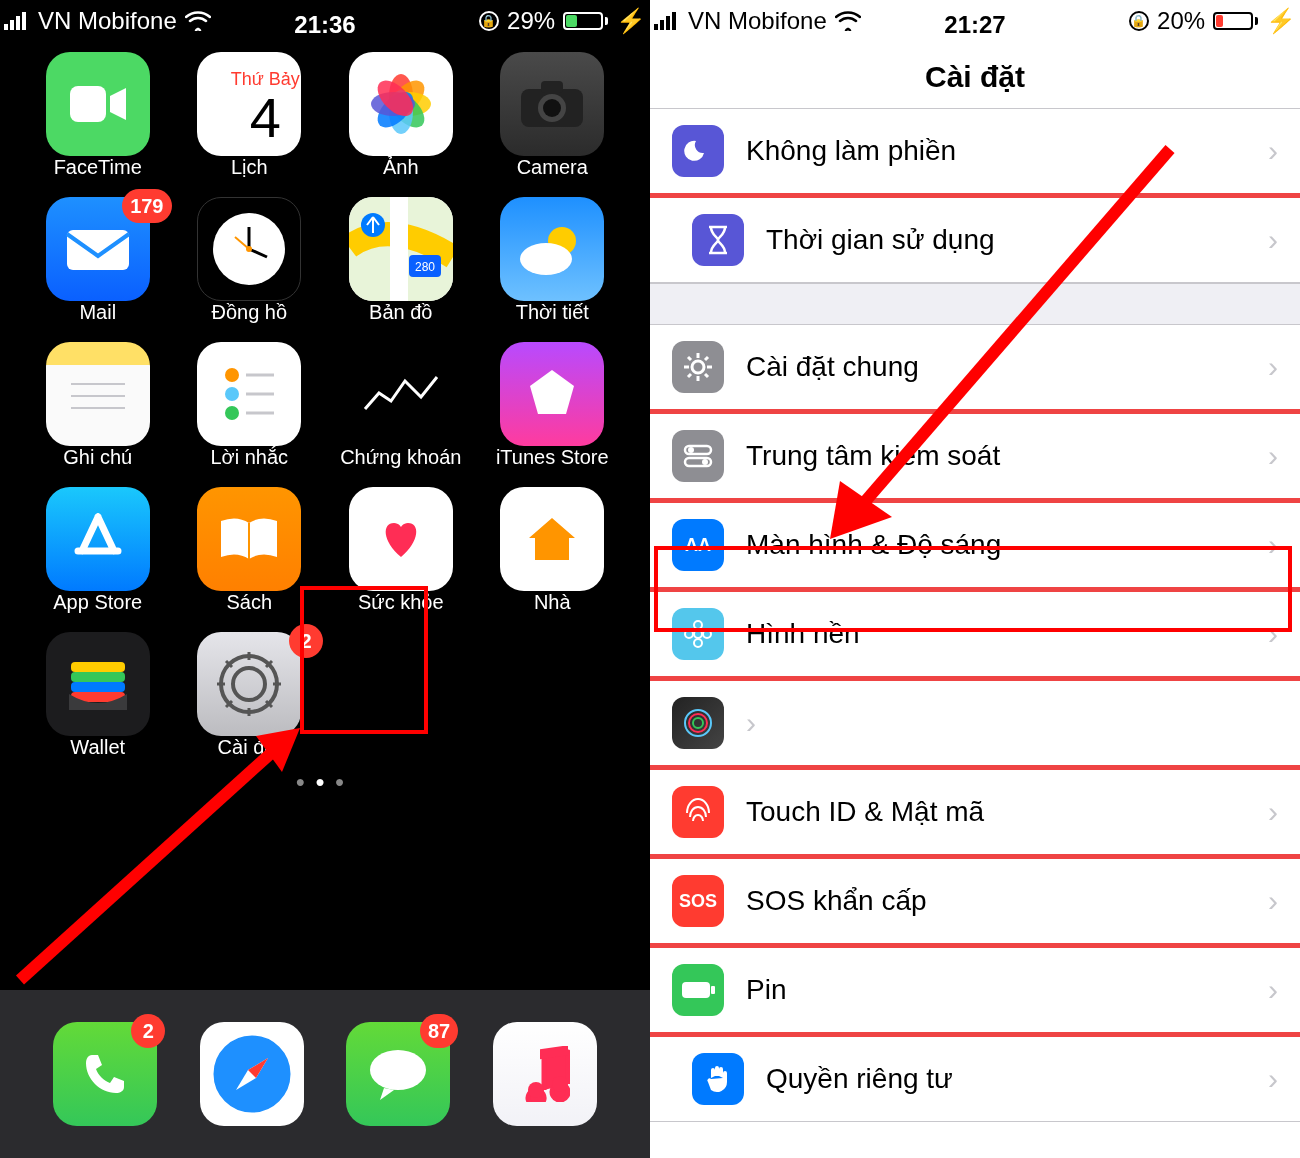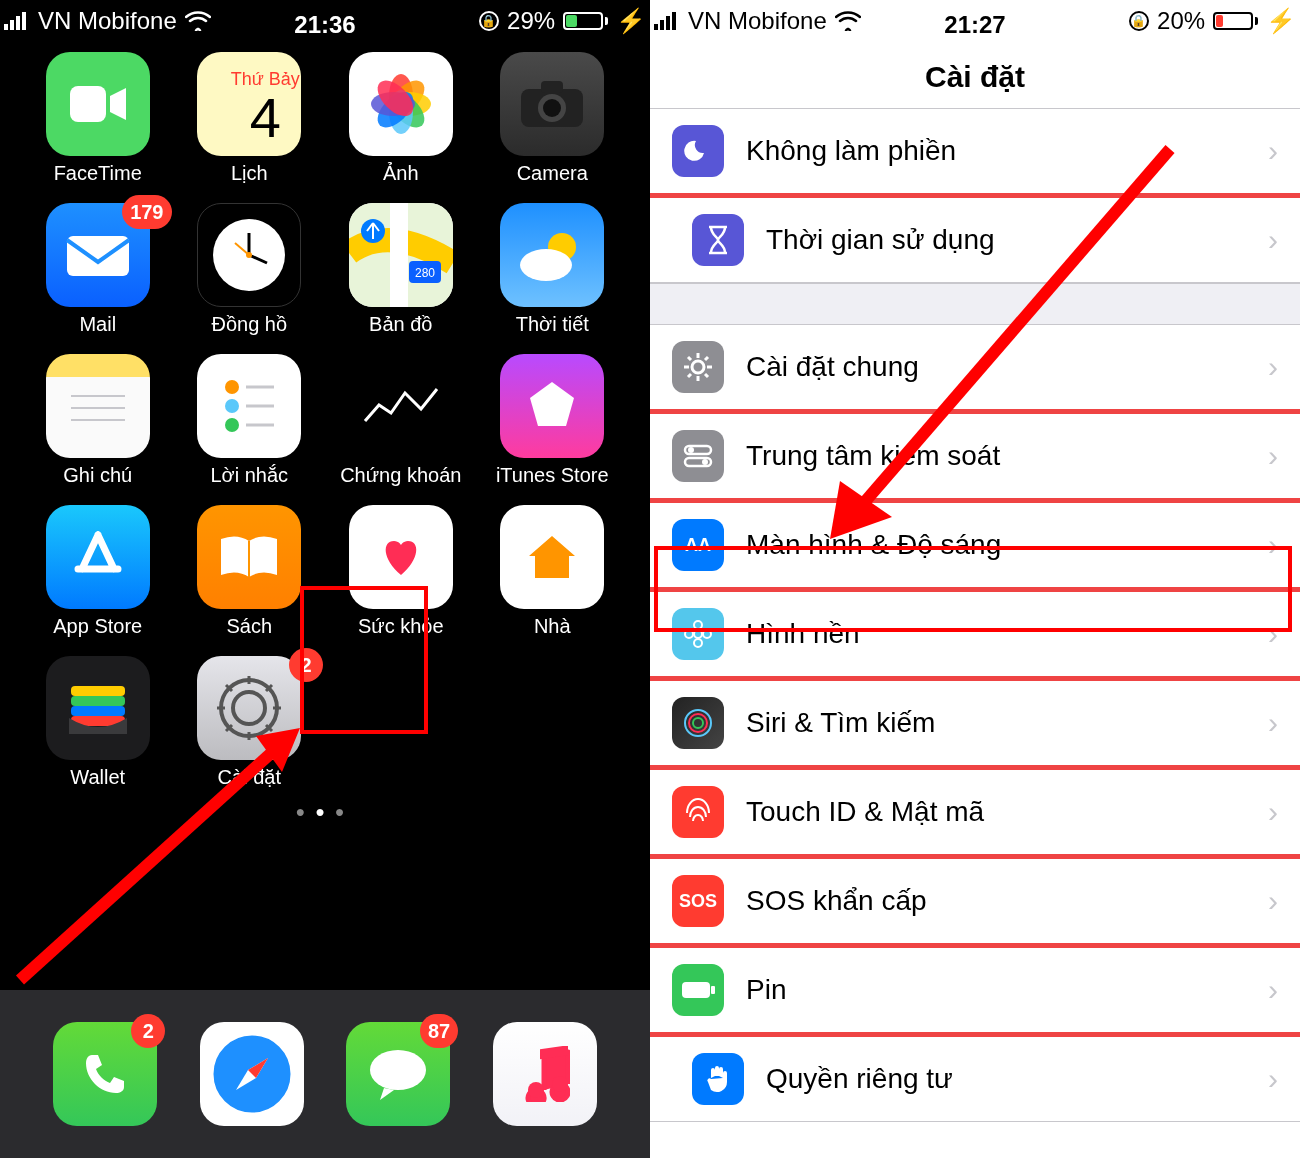--- a/index.html
+++ b/index.html
@@ -39,39 +39,39 @@
   .app {
     display: flex; flex-direction: column; align-items: center;
     position: relative;
   }
   .app-icon {
     width: 104px; height: 104px; border-radius: 24px;
     display: flex; align-items: center; justify-content: center;
     font-size: 46px; color: #fff; position: relative; overflow: hidden;
   }
   .app-label {
-    margin-top: 6px; font-size: 20px; color: #fff; text-align: center;
+    font-size: 20px; color: #fff; text-align: center;
     white-space: nowrap; font-weight: 400;
   }
   .badge {
     position: absolute; top: -8px; right: -8px;
     background: #ff3b30; color: #fff; border-radius: 22px;
     min-width: 34px; height: 34px; padding: 0 8px;
     display: flex; align-items: center; justify-content: center;
     font-size: 20px; font-weight: 600; z-index: 2;
   }
   .badge.wide { min-width: 48px; margin-left: 35px; }
   .highlight-box {
     position: absolute; border: 4px solid #ff0000; z-index: 3;
   }
   .arrow-svg { position: absolute; z-index: 4; pointer-events: none; }
 
   
   .ic-facetime { background: #4cd964; }
-  .ic-calendar { background: #fef9c3; color: #000; flex-direction: column; padding-left: 32px; }
+  .ic-calendar { background: #ffffff; color: #000; flex-direction: column; padding-left: 32px; }
   .ic-calendar .day-name { color: #ff3b30; font-size: 18px; font-weight: 500; margin-top: 6px;}
   .ic-calendar .day-num { color: #000; font-size: 56px; font-weight: 300; line-height: 1; }
   .ic-photos { background: #fff; }
   .ic-camera { background: linear-gradient(#4a4a4a,#2b2b2b); }
   .ic-mail { background: linear-gradient(#1e90ff,#0a60ff); }
   .ic-clock { background: #000; border:1px solid #333;}
   .ic-maps { background: #fff; }
   .ic-weather { background: linear-gradient(#1e90ff,#6ec1ff); }
   .ic-notes { background: linear-gradient(#ffe066 0 22%, #fafafa 22% 100%); }
   .ic-reminders { background: #fff; }
@@ -539,21 +539,20 @@
         <div class="chevron">›</div>
       </div>
       <div class="row">
         <div class="row-icon ri-siri">
           <svg width="34" height="34" viewBox="0 0 34 34">
               <circle cx="17" cy="17" r="13" fill="none" stroke="#5ac8fa" stroke-width="2"></circle>
               <circle cx="17" cy="17" r="9" fill="none" stroke="#ff2d55" stroke-width="2"></circle>
               <circle cx="17" cy="17" r="5" fill="none" stroke="#34c759" stroke-width="2"></circle>
             </svg>
         </div>
-        <div class="row-label">Siri &amp; Tìm kiếm</div>
         <div class="chevron">›</div>
       </div>
       <div class="row">
         <div class="row-icon ri-touchid">
           <svg width="30" height="34" viewBox="0 0 30 34">
               <g fill="none" stroke="#fff" stroke-width="2">
                 <path d="M4 18 a11 14 0 0 1 22 0"></path>
                 <path d="M7 22 a8 10 0 0 1 16 0"></path>
                 <path d="M10 26 a5 6 0 0 1 10 0"></path>
               </g>

